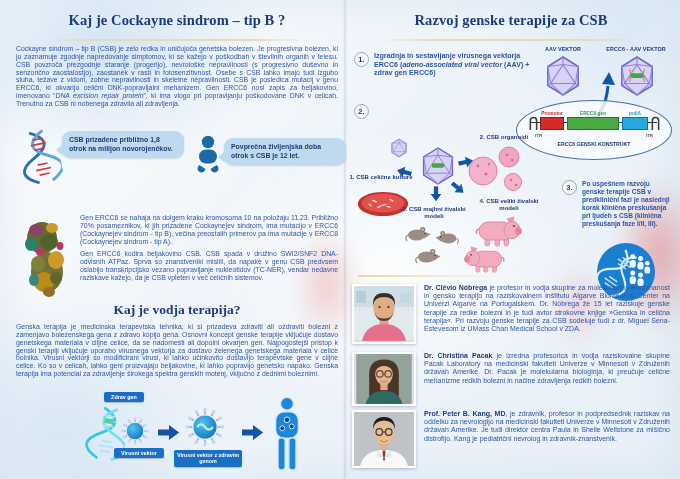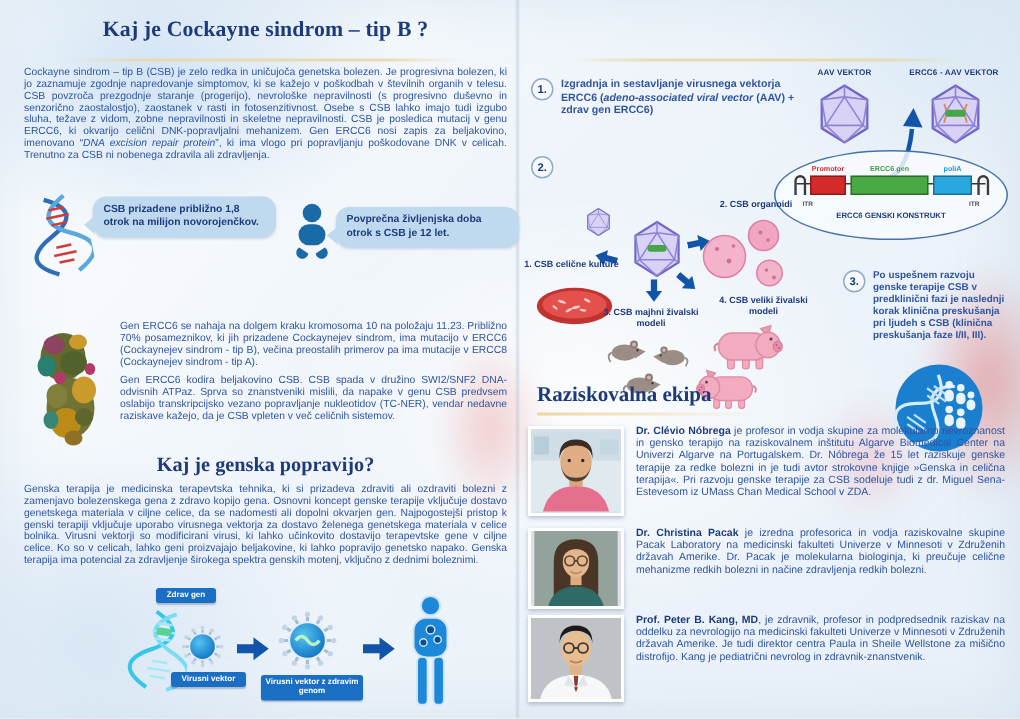--- a/index.html
+++ b/index.html
@@ -181,21 +181,21 @@
           <ellipse cx="24" cy="36" rx="4" ry="4" fill="#b03060"></ellipse>
           <ellipse cx="44" cy="30" rx="3.5" ry="4" fill="#b03060"></ellipse>
         </g>
       </svg>
       <div style="position:absolute;left:64px;right:0;top:0;">
         <div class="p">Gen ERCC6 se nahaja na dolgem kraku kromosoma 10 na položaju 11.23. Približno 70% posameznikov, ki jih prizadene Cockaynejev sindrom, ima mutacijo v ERCC6 (Cockaynejev sindrom - tip B), večina preostalih primerov pa ima mutacije v ERCC8 (Cockaynejev sindrom - tip A).</div>
         <div class="p" style="margin-top:5px;">Gen ERCC6 kodira beljakovino CSB. CSB spada v družino SWI2/SNF2 DNA-odvisnih ATPaz. Sprva so znanstveniki mislili, da napake v genu CSB predvsem oslabijo transkripcijsko vezano popravljanje nukleotidov (TC-NER), vendar nedavne raziskave kažejo, da je CSB vpleten v več celičnih sistemov.</div>
       </div>
     </div>
 
-    <h2 class="t" style="position:absolute;left:0;right:0;top:290px;font-size:13.5px;">Kaj je genska popravijo?</h2>
+    <h2 class="t" style="position:absolute;left:0;right:0;top:290px;font-size:13.5px;">Kaj je vodja terapija?</h2>
 
     <div class="p" style="position:absolute;left:0;right:0;top:311px;">Genska terapija je medicinska terapevtska tehnika, ki si prizadeva zdraviti ali ozdraviti bolezni z zamenjavo bolezenskega gena z zdravo kopijo gena. Osnovni koncept genske terapije vključuje dostavo genetskega materiala v ciljne celice, da se nadomesti ali dopolni okvarjen gen. Najpogostejši pristop k genski terapiji vključuje uporabo virusnega vektorja za dostavo želenega genetskega materiala v celice bolnika. Virusni vektorji so modificirani virusi, ki lahko učinkovito dostavijo terapevtske gene v ciljne celice. Ko so v celicah, lahko geni proizvajajo beljakovine, ki lahko popravijo genetsko napako. Genska terapija ima potencial za zdravljenje širokega spektra genskih motenj, vključno z dednimi boleznimi.</div>
 
     <div style="position:absolute;left:0;right:0;top:380px;height:84px;">
       <div class="bluebox" style="left:88px;top:0;width:34px;">Zdrav gen</div>
       <svg style="position:absolute;left:66px;top:10px;transform:rotate(8deg);" width="44" height="66" viewBox="-8 0 52 68">
         <path d="M14,2 C34,12 34,22 14,32 C-6,42 -6,52 14,62" stroke="#36c6ea" stroke-width="3.2" fill="none"></path>
         <path d="M30,2 C10,12 10,22 30,32 C50,42 50,52 30,62" stroke="#7adcf2" stroke-width="3.2" fill="none"></path>
         <g stroke="#a8e8f6" stroke-width="2">
           <line x1="16" y1="11" x2="28" y2="11"></line>
@@ -232,20 +232,21 @@
         <g fill="#0a4f96" stroke="#cfe6f8" stroke-width="1">
           <circle cx="18" cy="25" r="3"></circle>
             <circle cx="13" cy="34" r="2.6"></circle>
             <circle cx="23" cy="32" r="2.6"></circle>
         </g>
       </svg>
     </div>
   </div>
 
   <div class="col col-right">
+    <h1 class="t h-main">Razvoj genske terapije za CSB</h1>
     <div class="rule" style="left:30px;right:30px;top:27px;"></div>
 
     <div class="step" style="left:2px;top:40px;width:182px;">
       <div class="stepnum">1.</div>
       <div class="steptext"><span>Izgradnja in sestavljanje virusnega vektorja ERCC6 (</span><span class="bi">adeno-associated viral vector</span><span> (AAV) + zdrav gen ERCC6)</span></div>
     </div>
 
     <div style="position:absolute;left:184px;top:34px;width:134px;height:84px;">
       <div class="caplabel" style="left:0;top:0;width:54px;">AAV VEKTOR</div>
       <svg style="position:absolute;left:8px;top:9px;" width="38" height="42" viewBox="0 0 40 44">
@@ -392,21 +393,20 @@
           <rect x="42.8" y="20.5" width="6.4" height="8" rx="3"></rect>
         <circle cx="53" cy="22" r="2.4"></circle>
           <rect x="50" y="25.2" width="6" height="7.4" rx="3"></rect>
         <circle cx="38" cy="32" r="2.6"></circle>
           <rect x="34.8" y="35.5" width="6.4" height="8" rx="3"></rect>
         <circle cx="46" cy="34" r="2.6"></circle>
           <rect x="42.8" y="37.5" width="6.4" height="8" rx="3"></rect>
       </g>
     </svg>
 
-    <h2 class="t" style="position:absolute;left:6px;top:244px;font-size:14px;text-align:left;">Raziskovalna ekipa</h2>
     <div class="team-rule" style="left:6px;top:263px;width:150px;"></div>
 
     <div class="member" style="top:272px;">
       <svg class="photo" width="60" height="56" viewBox="0 0 60 54">
         <rect width="60" height="54" fill="#dfe9ee"></rect>
           <rect width="60" height="20" fill="#cfdde6"></rect>
         <rect x="2" y="4" width="10" height="12" fill="#b9cdd9"></rect>
           <rect x="46" y="6" width="12" height="10" fill="#c4d6e0"></rect>
         <path d="M8,54 Q12,37 30,37 Q48,37 52,54 Z" fill="#e4708e"></path>
         <rect x="25.5" y="27" width="9" height="10" fill="#d9a478"></rect>

